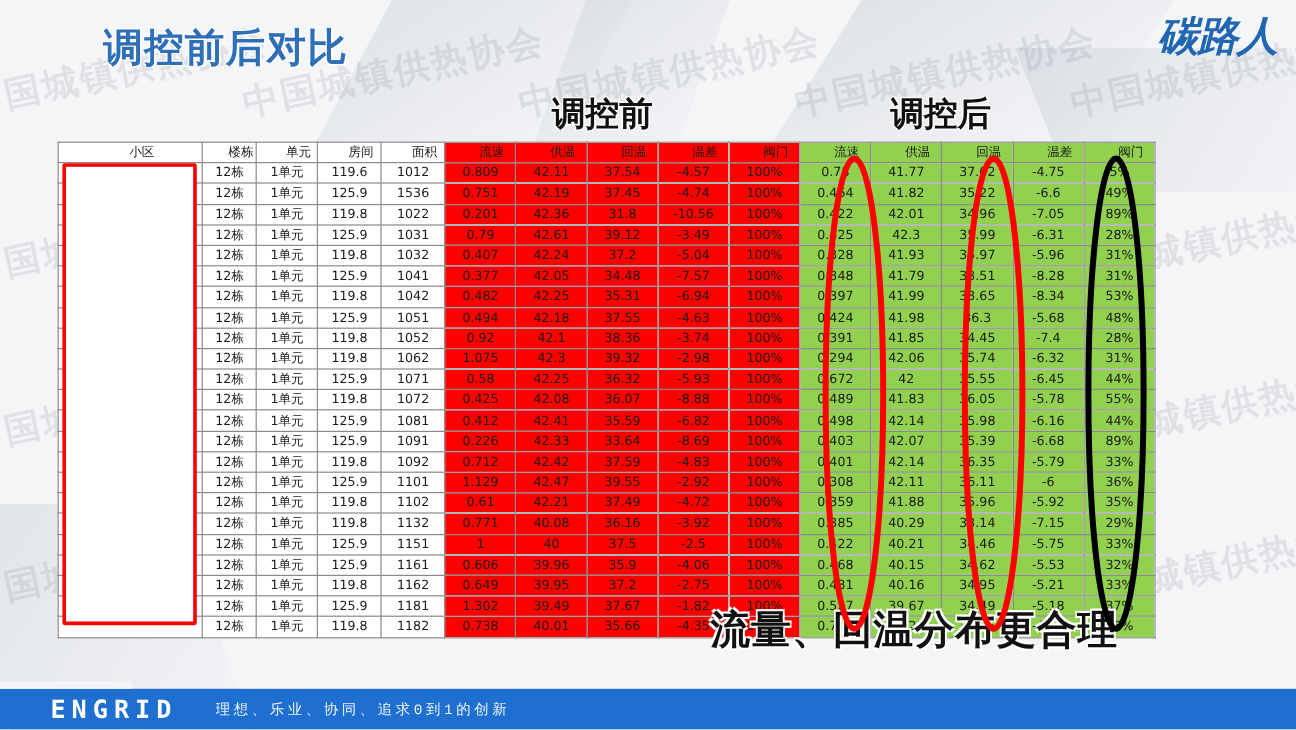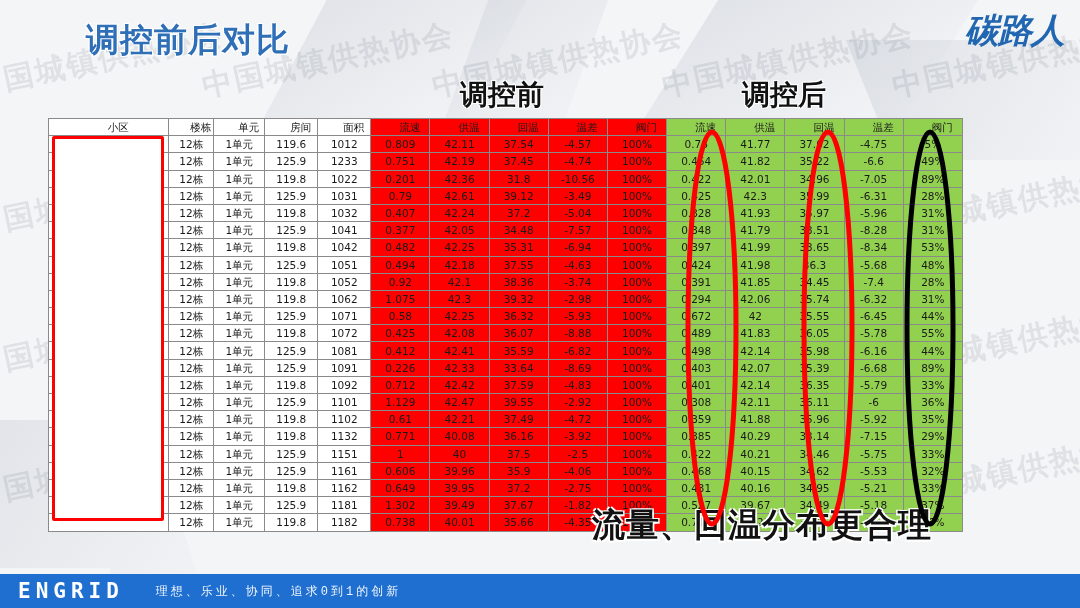--- a/index.html
+++ b/index.html
@@ -132,21 +132,21 @@
     letter-spacing: 1px;
     font-family: "DejaVu Sans", sans-serif;
     text-shadow: 1.5px 1.5px 0 #fff, -1.5px -1.5px 0 #fff, 1.5px -1.5px 0 #fff, -1.5px 1.5px 0 #fff;
   }
 
   
   .footer {
     position: absolute; z-index: 7;
     left: 0; bottom: 0; width: 1080px; height: 34px;
     background: #1f6fd0;
-    display: flex; align-items: center;
+    display: flex; align-items: center; padding-left: 24px;
   }
   .footer .logo {
     margin-left: 18px;
     font-size: 21px; font-weight: 700; color: #fff;
     letter-spacing: 5px;
     font-family: "DejaVu Sans Mono", monospace;
   }
   .footer .slogan {
     margin-left: 32px;
     font-size: 12px; color: #eef4fd;
@@ -252,21 +252,21 @@
           <td class="g-grn">41.77</td>
           <td class="g-grn">37.02</td>
           <td class="g-grn">-4.75</td>
           <td class="g-grn">5%</td>
         </tr>
         <tr>
           <td class="cell-white"></td>
           <td class="cell-white">12栋</td>
           <td class="cell-white">1单元</td>
           <td class="cell-white">125.9</td>
-          <td class="cell-white">1233</td>
+          <td class="cell-white">1536</td>
           <td class="g-red">0.751</td>
           <td class="g-red">42.19</td>
           <td class="g-red">37.45</td>
           <td class="g-red">-4.74</td>
           <td class="g-red">100%</td>
           <td class="g-grn">0.464</td>
           <td class="g-grn">41.82</td>
           <td class="g-grn">35.22</td>
           <td class="g-grn">-6.6</td>
           <td class="g-grn">49%</td>

